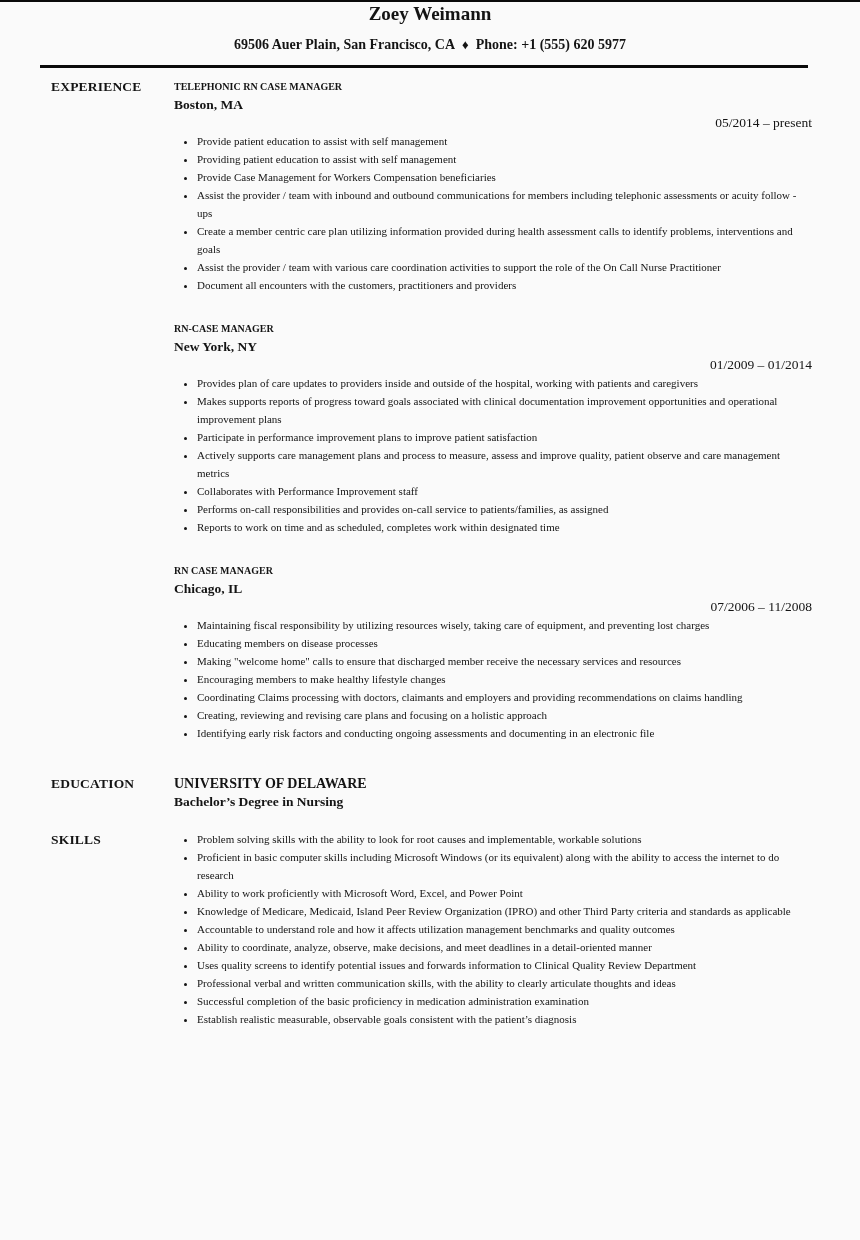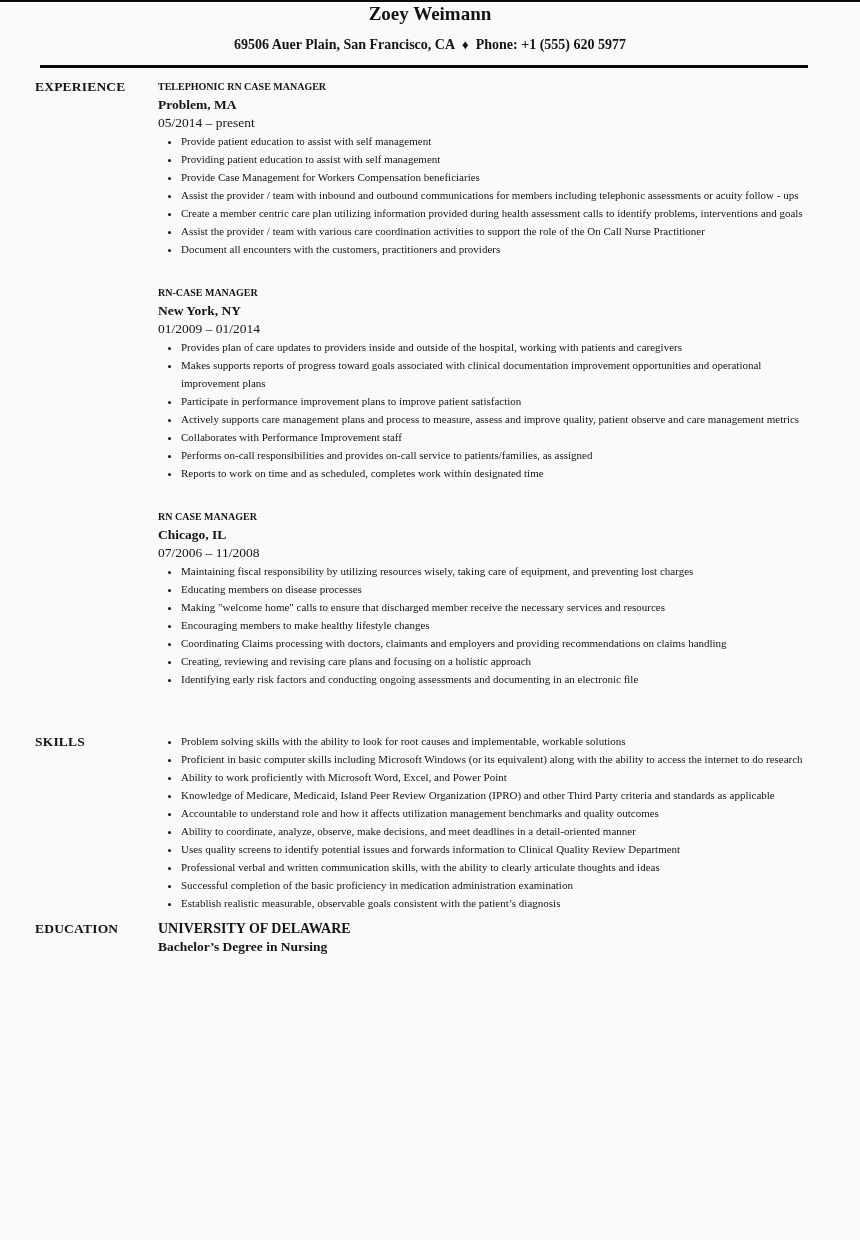--- a/index.html
+++ b/index.html
@@ -42,20 +42,21 @@
     font-size: 13px;
   }
   .rule {
     margin: 11px 52px 0 40px;
     border: 0;
     border-top: 3px solid #0a0a0a;
   }
   
   .main {
     margin-top: 9px;
+    padding-left: 16px;
   }
   .section-row {
     display: flex;
     align-items: flex-start;
   }
   .section-label {
     margin-left: 35px;
     width: 123px;
     flex: 0 0 123px;
     font-size: 13.5px;
@@ -77,20 +78,21 @@
     margin: 0;
   }
   .job-location {
     font-size: 13.5px;
     line-height: 18px;
     font-weight: bold;
   }
   .job-dates {
     font-size: 13.5px;
     line-height: 18px;
+    text-align: right;
   }
   ul.bullets {
     margin: 0;
     padding-left: 23px;
     list-style: disc;
   }
   ul.bullets li {
     font-size: 11px;
     line-height: 18px;
   }
@@ -122,21 +124,21 @@
 </div>
 
 <div class="main">
 
   <div class="section-row">
     <div class="section-label">EXPERIENCE</div>
     <div class="section-content">
 
       <div class="job">
         <h2 class="job-title">TELEPHONIC RN CASE MANAGER</h2>
-        <div class="job-location">Problem, MA</div>
+        <div class="job-location">Boston, MA</div>
         <div class="job-dates">05/2014 – present</div>
         <ul class="bullets">
           <li>Provide patient education to assist with self management</li>
           <li>Providing patient education to assist with self management</li>
           <li>Provide Case Management for Workers Compensation beneficiaries</li>
           <li>Assist the provider / team with inbound and outbound communications for members including telephonic assessments or acuity follow - ups</li>
           <li>Create a member centric care plan utilizing information provided during health assessment calls to identify problems, interventions and goals</li>
           <li>Assist the provider / team with various care coordination activities to support the role of the On Call Nurse Practitioner</li>
           <li>Document all encounters with the customers, practitioners and providers</li>
         </ul>
@@ -165,20 +167,28 @@
           <li>Maintaining fiscal responsibility by utilizing resources wisely, taking care of equipment, and preventing lost charges</li>
           <li>Educating members on disease processes</li>
           <li>Making "welcome home" calls to ensure that discharged member receive the necessary services and resources</li>
           <li>Encouraging members to make healthy lifestyle changes</li>
           <li>Coordinating Claims processing with doctors, claimants and employers and providing recommendations on claims handling</li>
           <li>Creating, reviewing and revising care plans and focusing on a holistic approach</li>
           <li>Identifying early risk factors and conducting ongoing assessments and documenting in an electronic file</li>
         </ul>
       </div>
 
+    </div>
+  </div>
+
+  <div class="section-row education-row">
+    <div class="section-label">EDUCATION</div>
+    <div class="section-content">
+      <h2 class="edu-school">UNIVERSITY OF DELAWARE</h2>
+      <div class="edu-degree">Bachelor’s Degree in Nursing</div>
     </div>
   </div>
 
   <div class="section-row skills-row">
     <div class="section-label">SKILLS</div>
     <div class="section-content">
       <ul class="bullets">
         <li>Problem solving skills with the ability to look for root causes and implementable, workable solutions</li>
         <li>Proficient in basic computer skills including Microsoft Windows (or its equivalent) along with the ability to access the internet to do research</li>
         <li>Ability to work proficiently with Microsoft Word, Excel, and Power Point</li>
@@ -186,21 +196,13 @@
         <li>Accountable to understand role and how it affects utilization management benchmarks and quality outcomes</li>
         <li>Ability to coordinate, analyze, observe, make decisions, and meet deadlines in a detail-oriented manner</li>
         <li>Uses quality screens to identify potential issues and forwards information to Clinical Quality Review Department</li>
         <li>Professional verbal and written communication skills, with the ability to clearly articulate thoughts and ideas</li>
         <li>Successful completion of the basic proficiency in medication administration examination</li>
         <li>Establish realistic measurable, observable goals consistent with the patient’s diagnosis</li>
       </ul>
     </div>
   </div>
 
-  <div class="section-row education-row">
-    <div class="section-label">EDUCATION</div>
-    <div class="section-content">
-      <h2 class="edu-school">UNIVERSITY OF DELAWARE</h2>
-      <div class="edu-degree">Bachelor’s Degree in Nursing</div>
-    </div>
-  </div>
-
 </div>
 
 </body></html>

